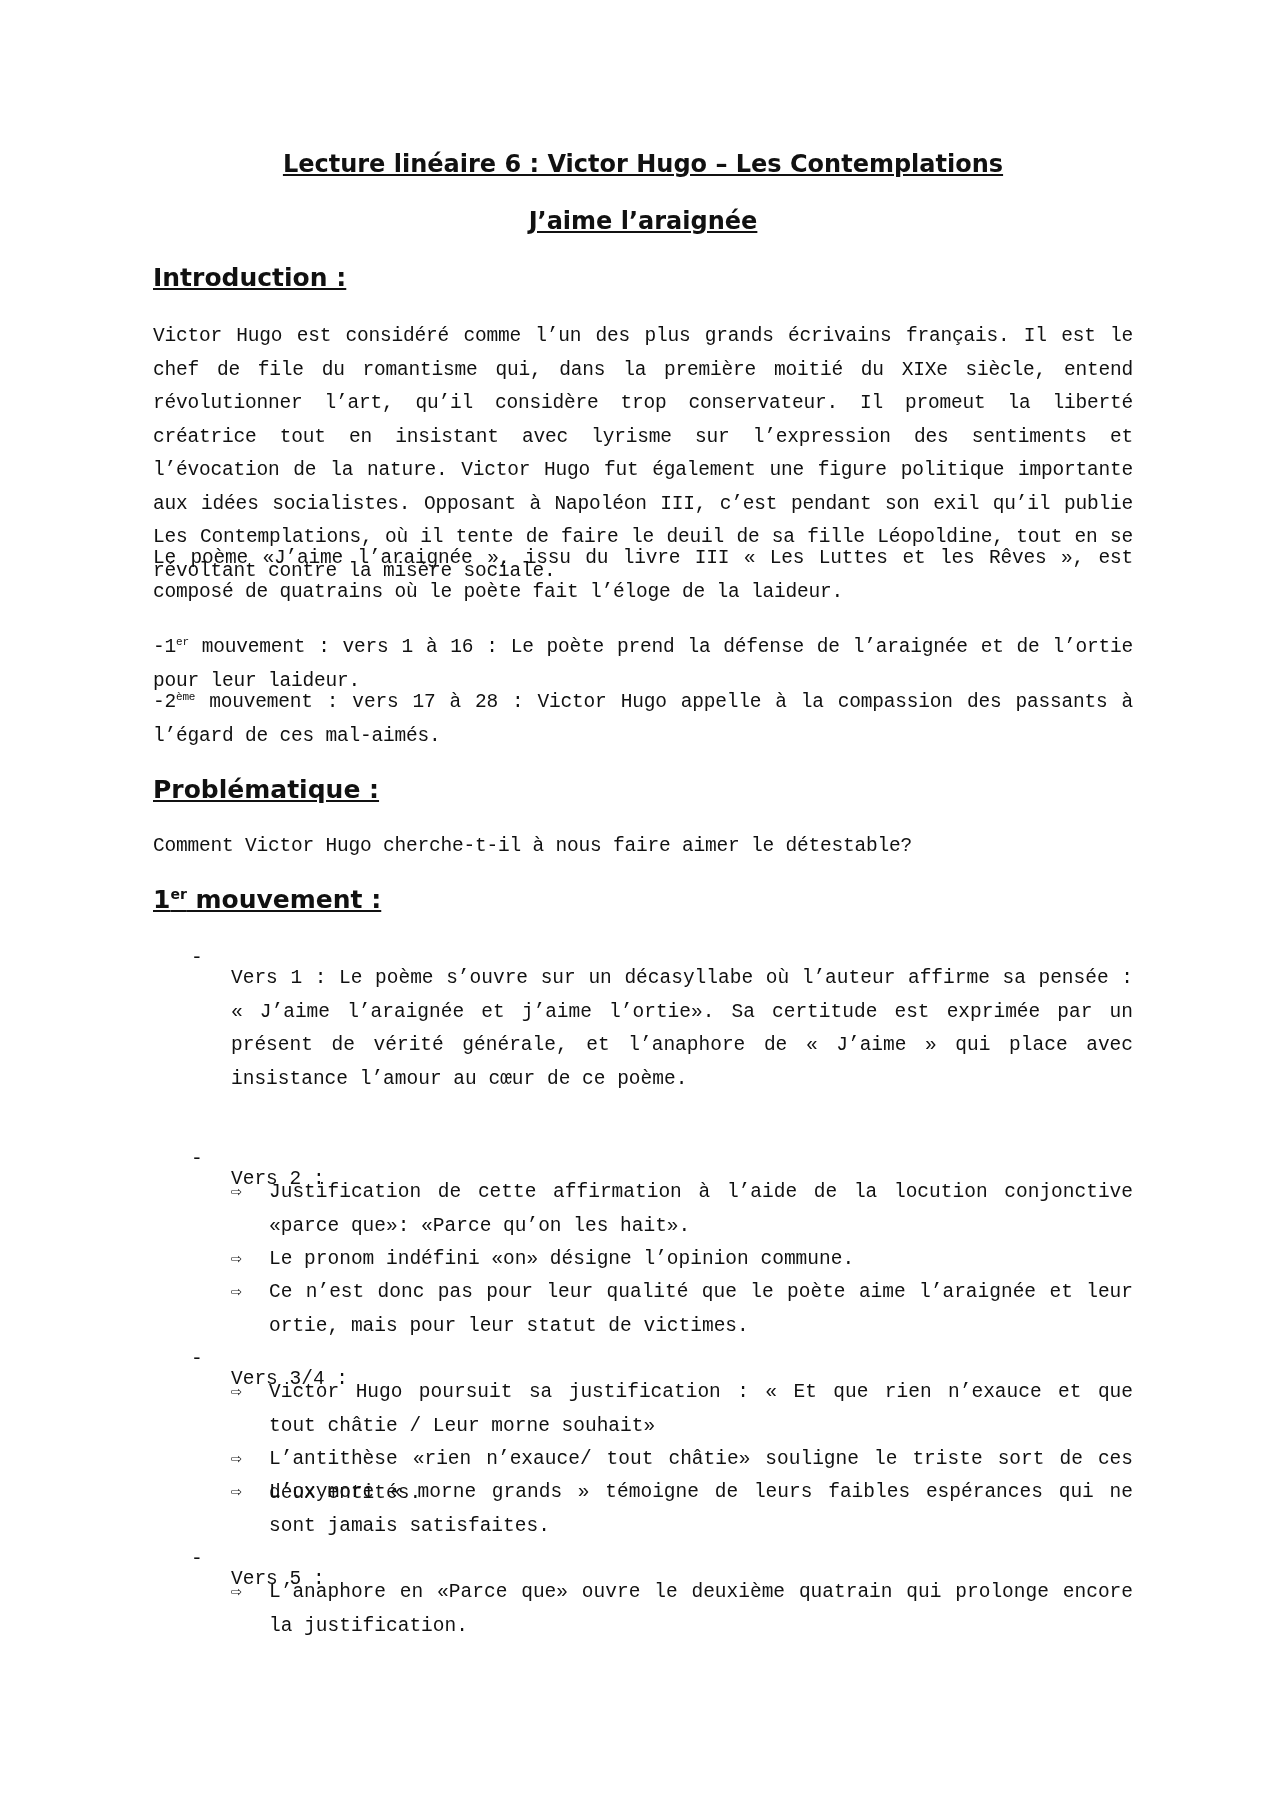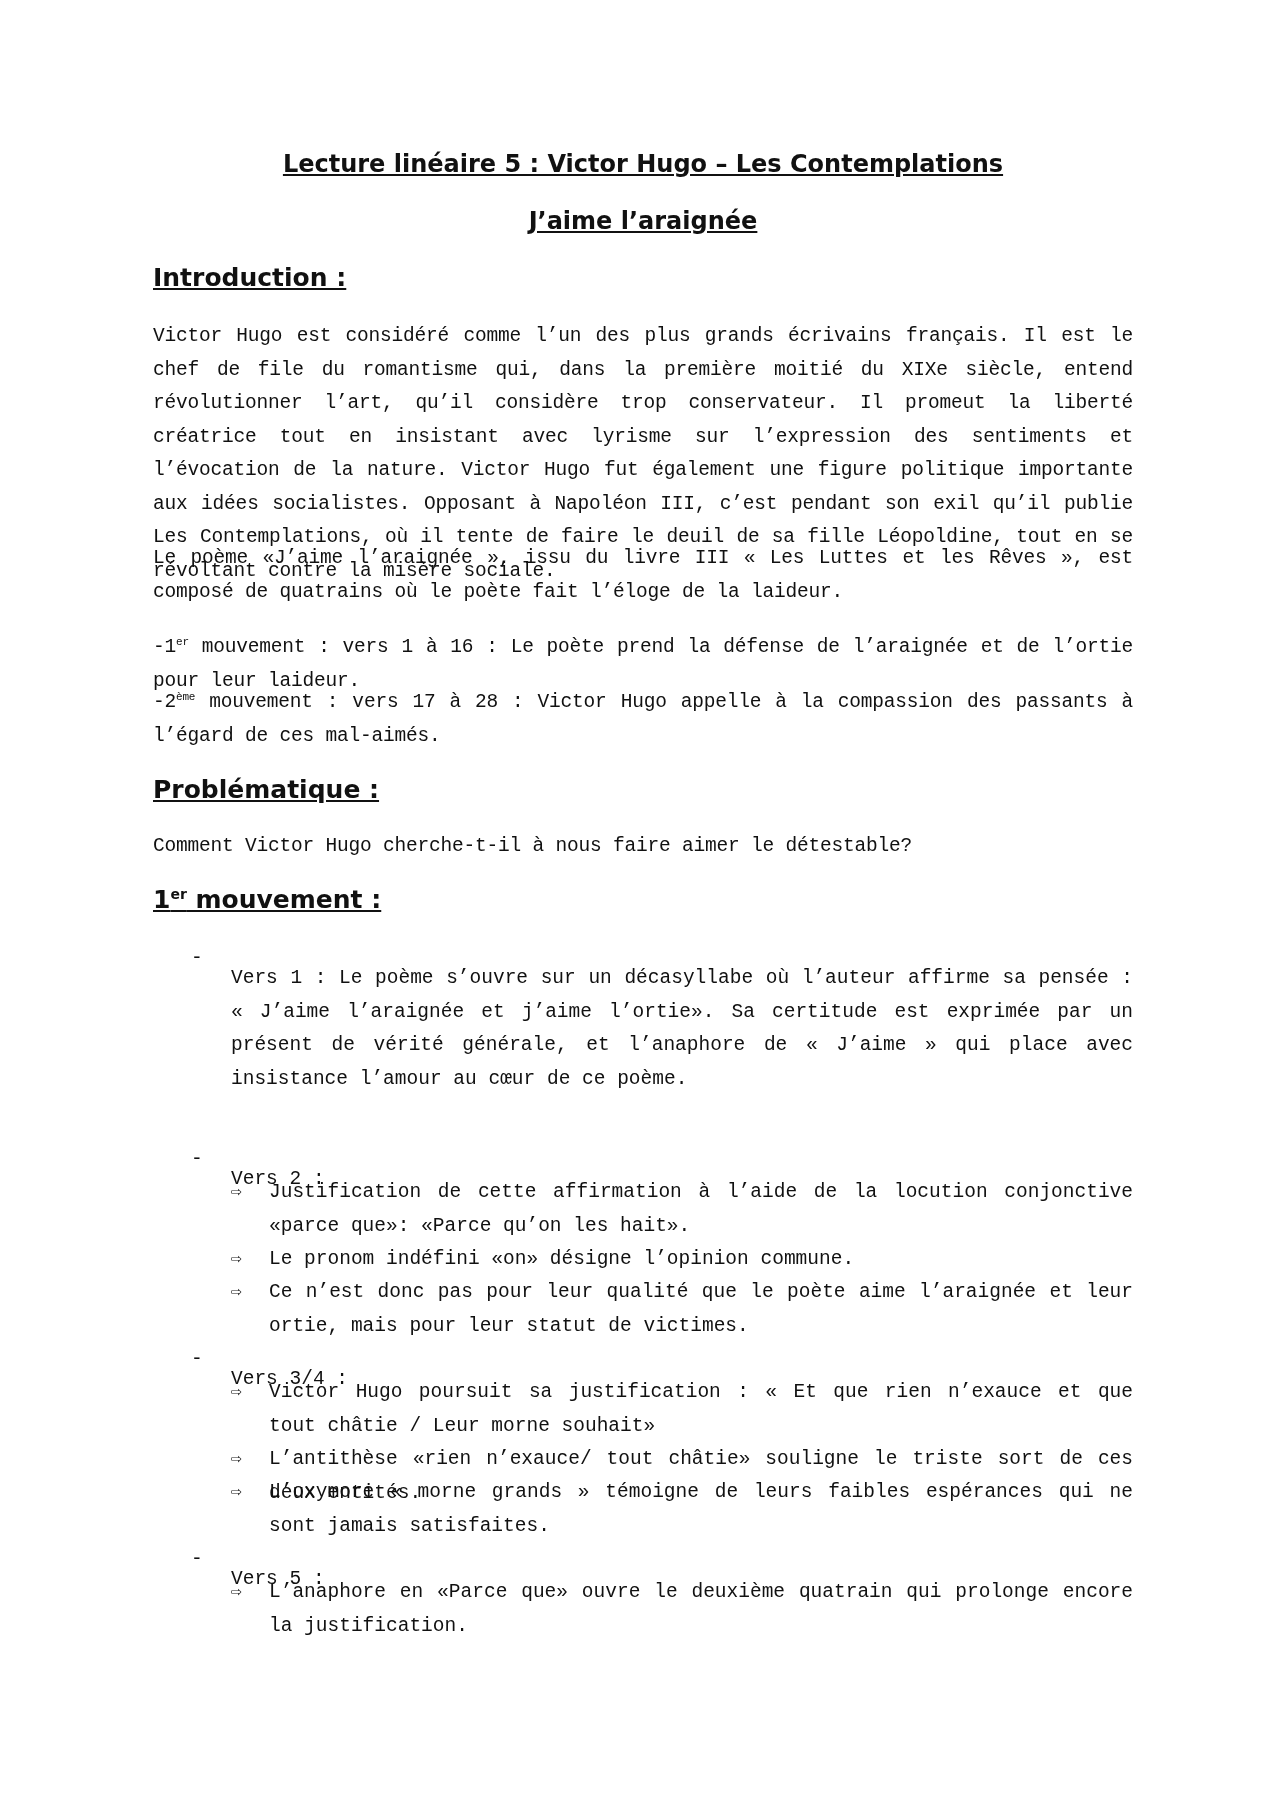--- a/index.html
+++ b/index.html
@@ -16,21 +16,21 @@
   .dash-text { position: absolute; left: 78px; width: 902px; text-align: justify; margin-top: 20px; }
   .arrow-item { position: absolute; left: 78px; width: 902px; }
   .arrow { position: absolute; left: 0; top: 0; font-size: 18px; }
   .arrow-text { position: absolute; left: 38px; width: 864px; text-align: justify; }
 </style>
 </head>
 <body>
 
 <div class="page">
 
-  <div class="title" style="top:150px;">Lecture linéaire 5 : Victor Hugo – Les Contemplations</div>
+  <div class="title" style="top:150px;">Lecture linéaire 6 : Victor Hugo – Les Contemplations</div>
   <div class="title" style="top:207px;">J’aime l’araignée</div>
 
   <div class="heading" style="top:263px;">Introduction :</div>
 
   <div class="para body-text" style="top:320px;">Victor Hugo est considéré comme l’un des plus grands écrivains français. Il est le chef de file du romantisme qui, dans la première moitié du XIXe siècle, entend révolutionner l’art, qu’il considère trop conservateur. Il promeut la liberté créatrice tout en insistant avec lyrisme sur l’expression des sentiments et l’évocation de la nature. Victor Hugo fut également une figure politique importante aux idées socialistes. Opposant à Napoléon III, c’est pendant son exil qu’il publie Les Contemplations, où il tente de faire le deuil de sa fille Léopoldine, tout en se révoltant contre la misère sociale.</div>
 
   <div class="para body-text" style="top:542px;">Le poème «J’aime l’araignée », issu du livre III « Les Luttes et les Rêves », est composé de quatrains où le poète fait l’éloge de la laideur.</div>
 
   <div class="para body-text" style="top:631px;">
     <span>-1</span><sup>er</sup><span> mouvement : vers 1 à 16 : Le poète prend la défense de l’araignée et de l’ortie pour leur laideur.</span>

